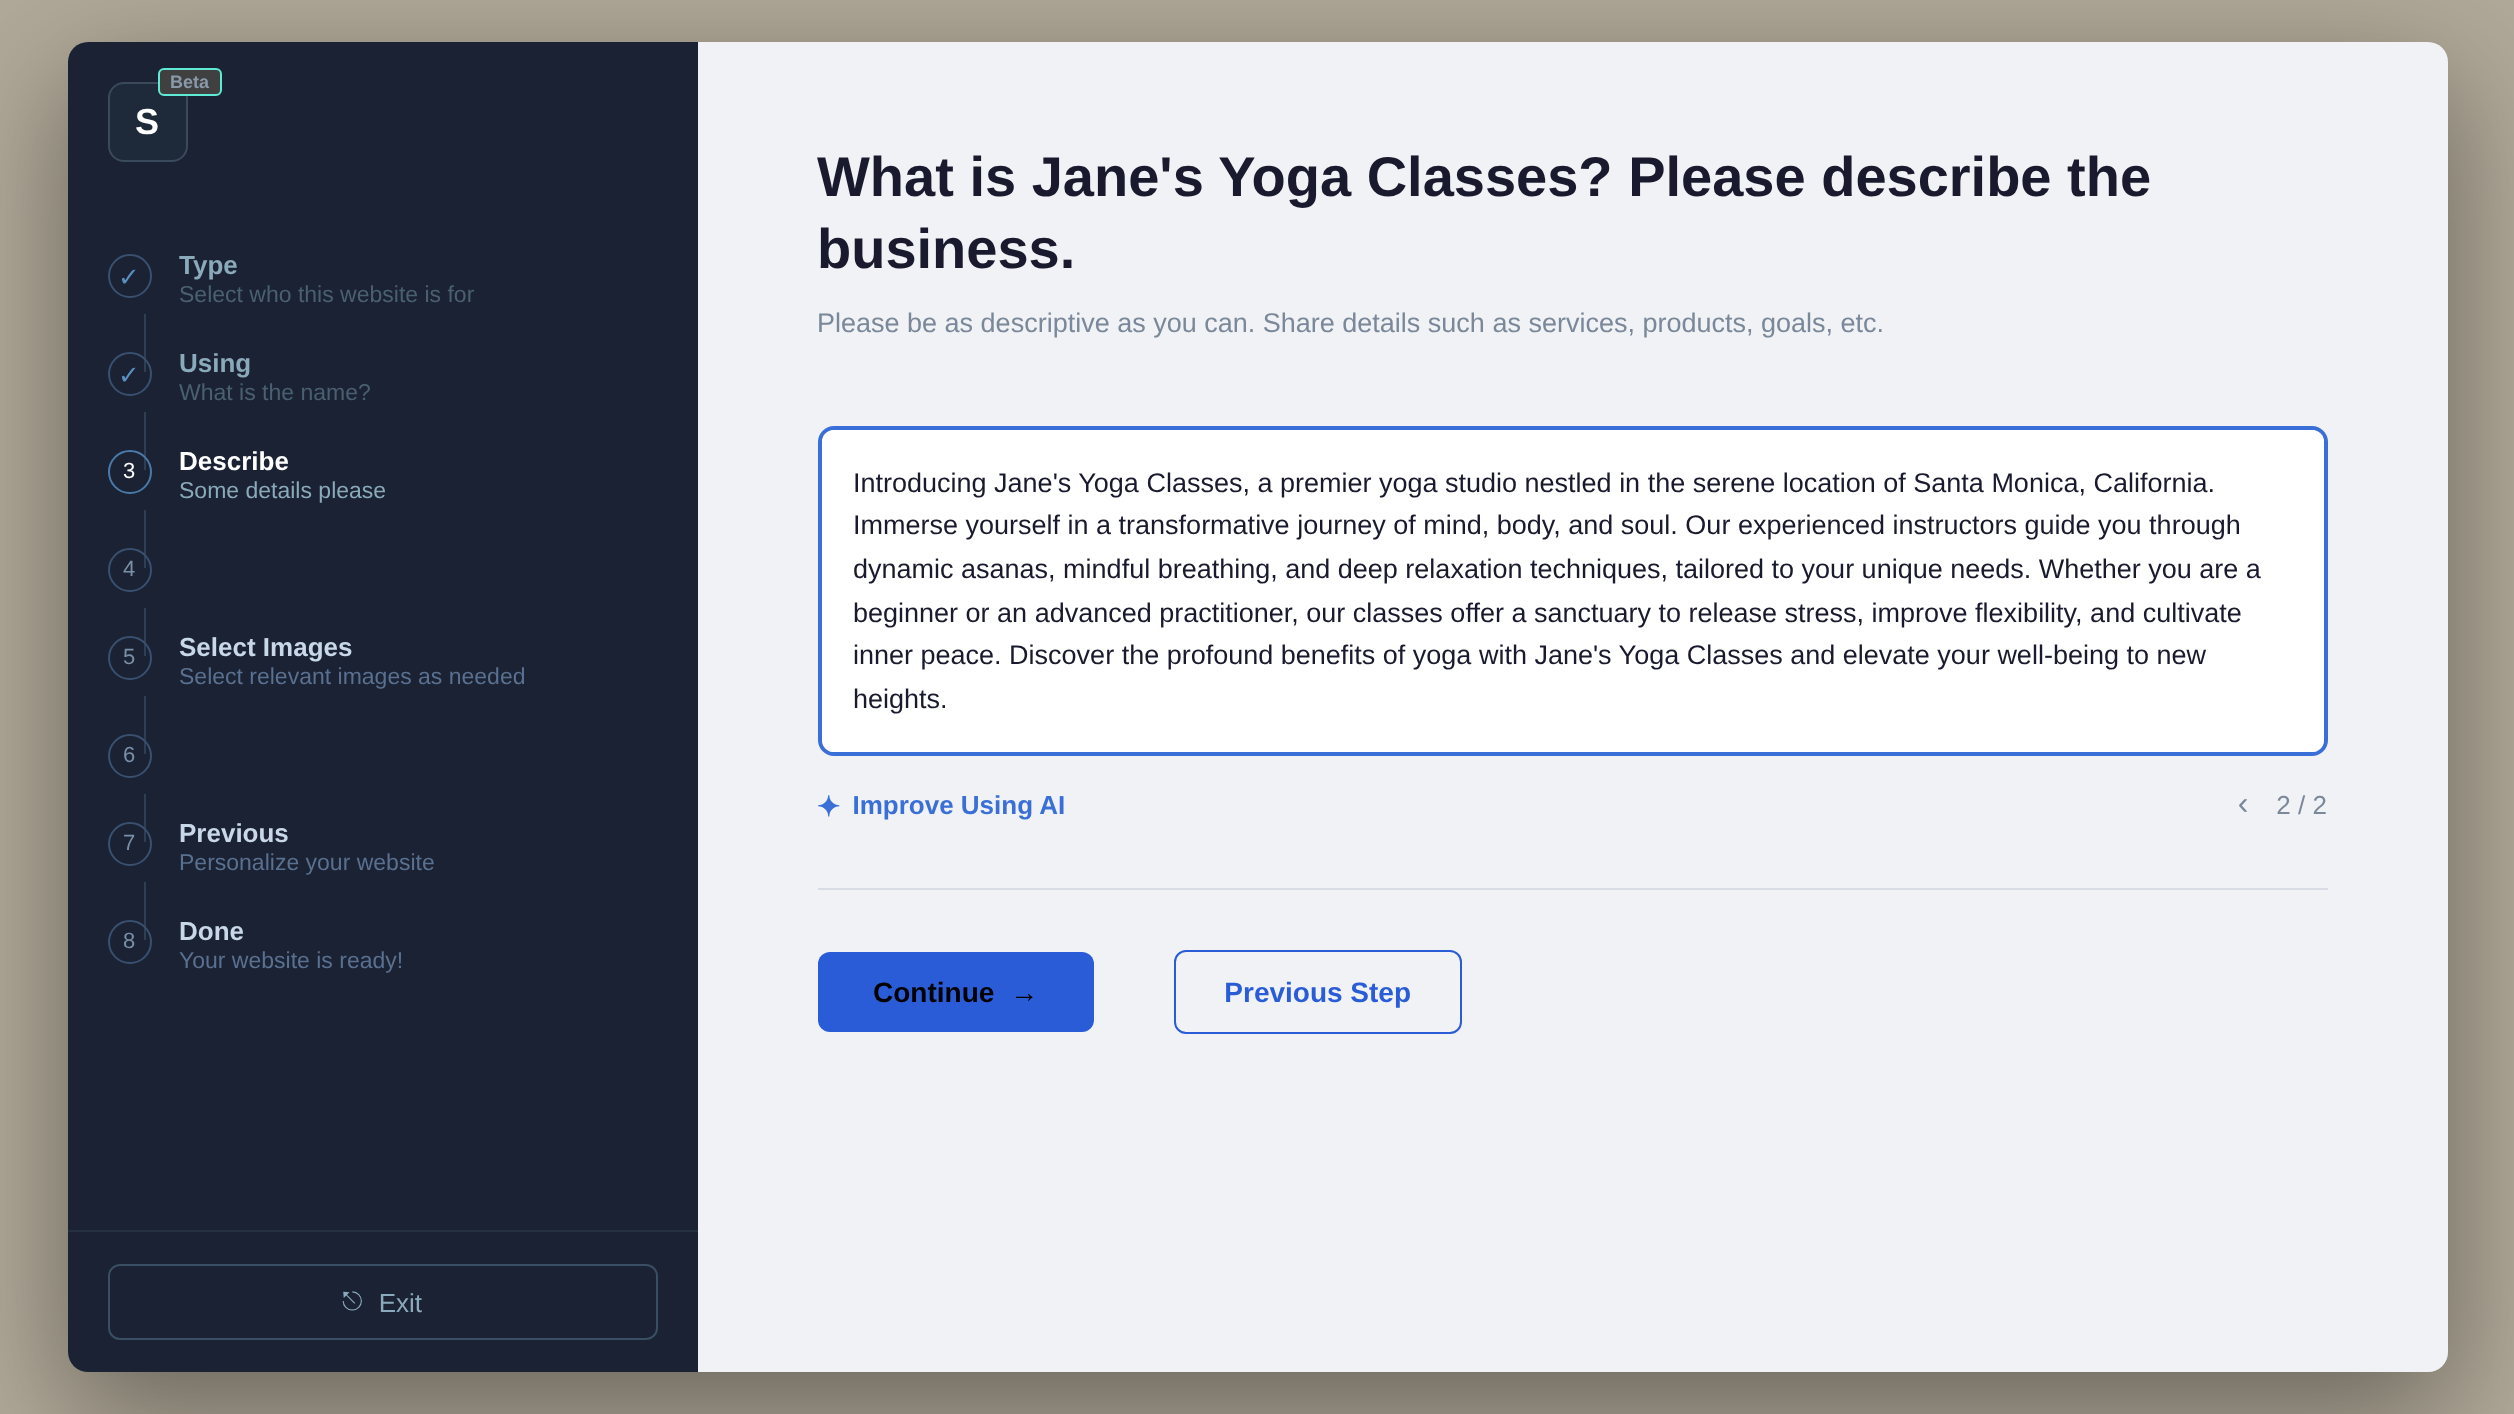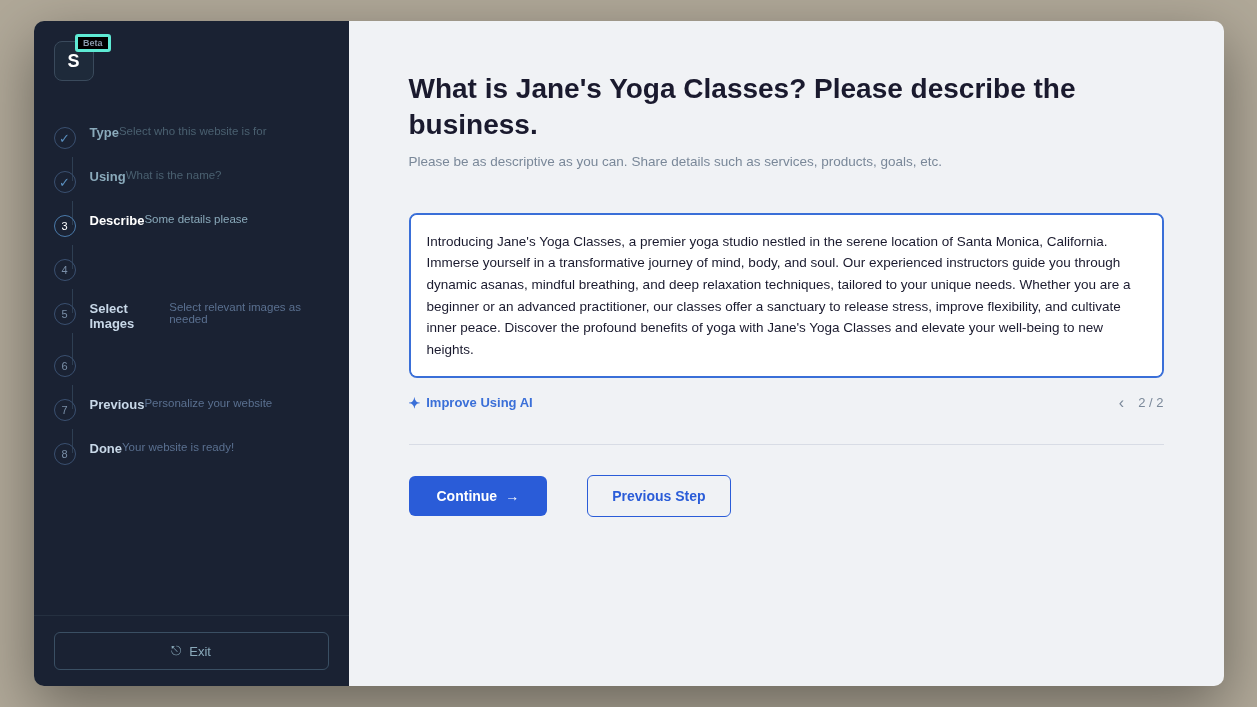--- a/index.html
+++ b/index.html
@@ -48,26 +48,26 @@
       justify-content: center;
       color: #fff;
       font-weight: 700;
       font-size: 18px;
       position: relative;
     }
     .beta-badge {
       position: absolute;
       top: -8px;
       right: -18px;
-      background: #000000;
+      background: #404040;
       color: #8899aa;
       font-size: 9px;
       padding: 1px 5px;
       border-radius: 3px;
-      border: 3px solid #5eead4;
+      border: 1px solid #5eead4;
     }
     .sidebar-steps {
       flex: 1;
       padding: 10px 0;
     }
     .step-item {
       display: flex;
       align-items: flex-start;
       padding: 10px 20px 10px 20px;
       cursor: pointer;
@@ -106,20 +106,21 @@
       color: #5a8fbf;
       font-size: 13px;
     }
     .step-indicator.active {
       border-color: #4a7aaa;
       color: #fff;
       background: transparent;
     }
     .step-content {
       display: flex;
+      flex-direction: column;
     }
     .step-title {
       font-size: 13px;
       font-weight: 600;
       color: #c8d8e8;
       margin-bottom: 2px;
     }
     .step-subtitle {
       font-size: 11.5px;
       color: #5a7090;
@@ -230,21 +231,21 @@
       margin-bottom: 30px;
     }
     .action-buttons {
       display: flex;
       gap: 14px;
       align-items: center;
     }
     .btn-continue {
       padding: 12px 28px;
       background: #2a5cd8;
-      color: #ffffff;
+      color: #000000;
       border: none;
       border-radius: 6px;
       font-size: 14px;
       font-weight: 600;
       cursor: pointer;
       display: flex;
       align-items: flex-end;
       gap: 8px;
     }
     .btn-previous {

